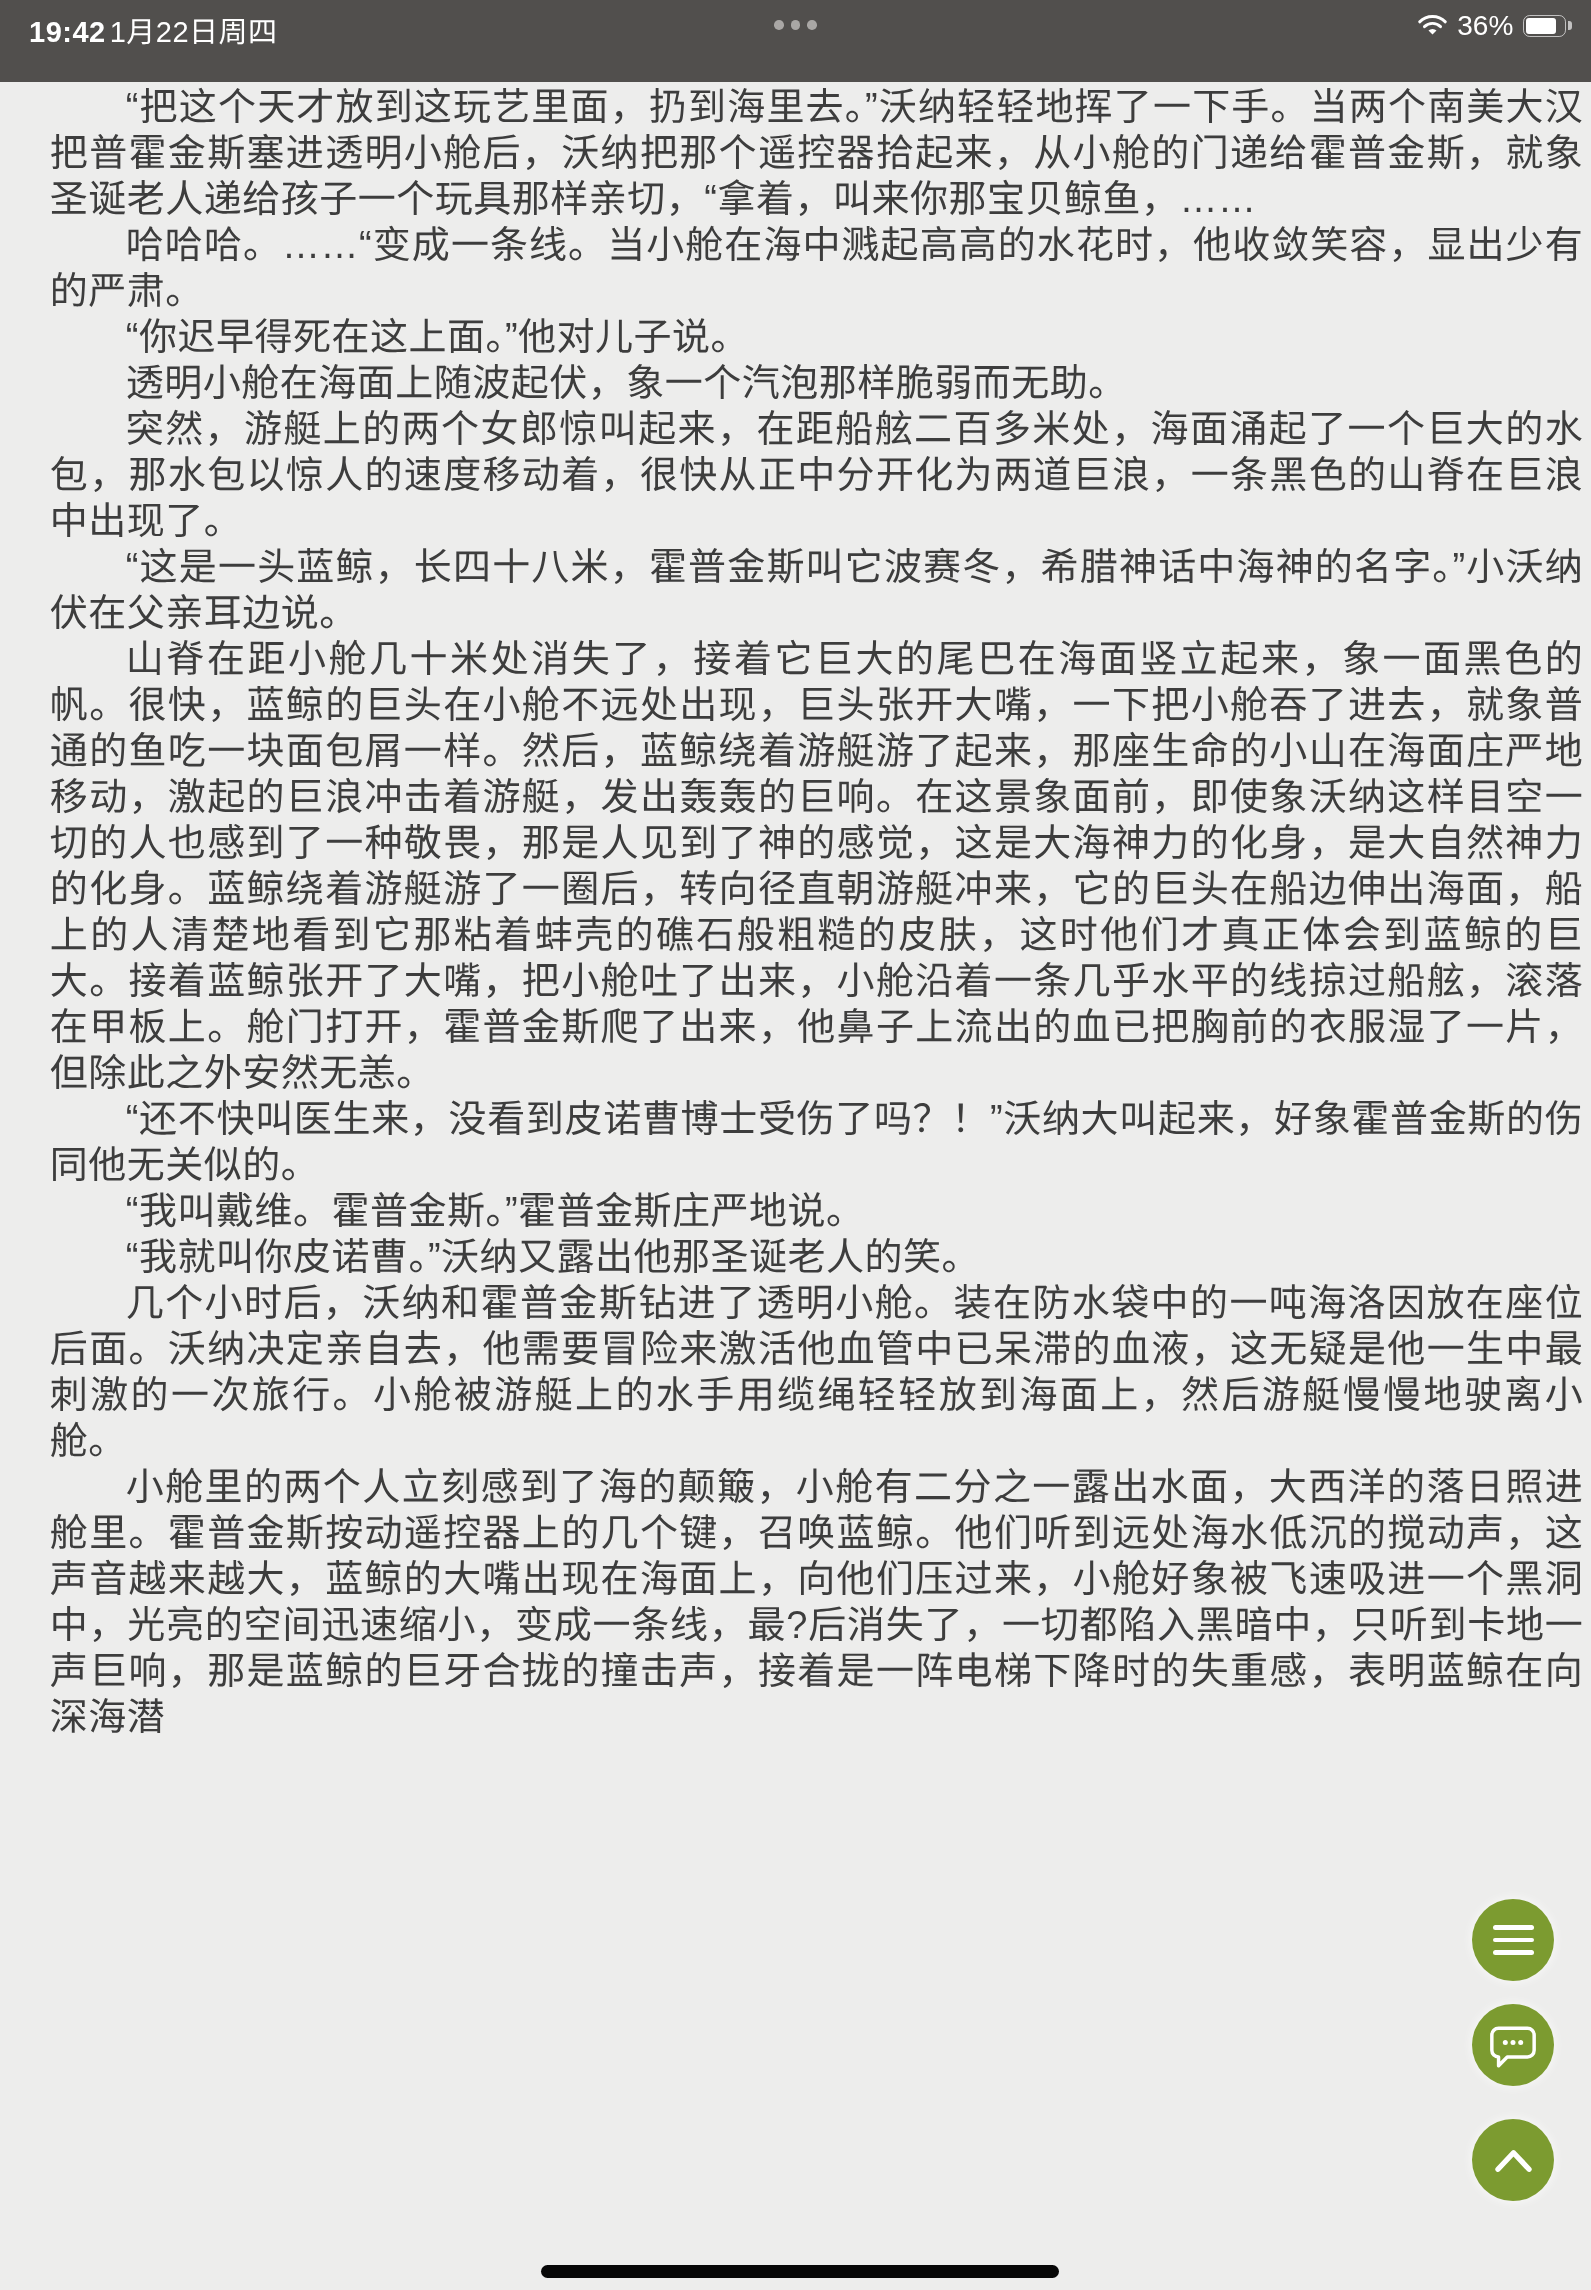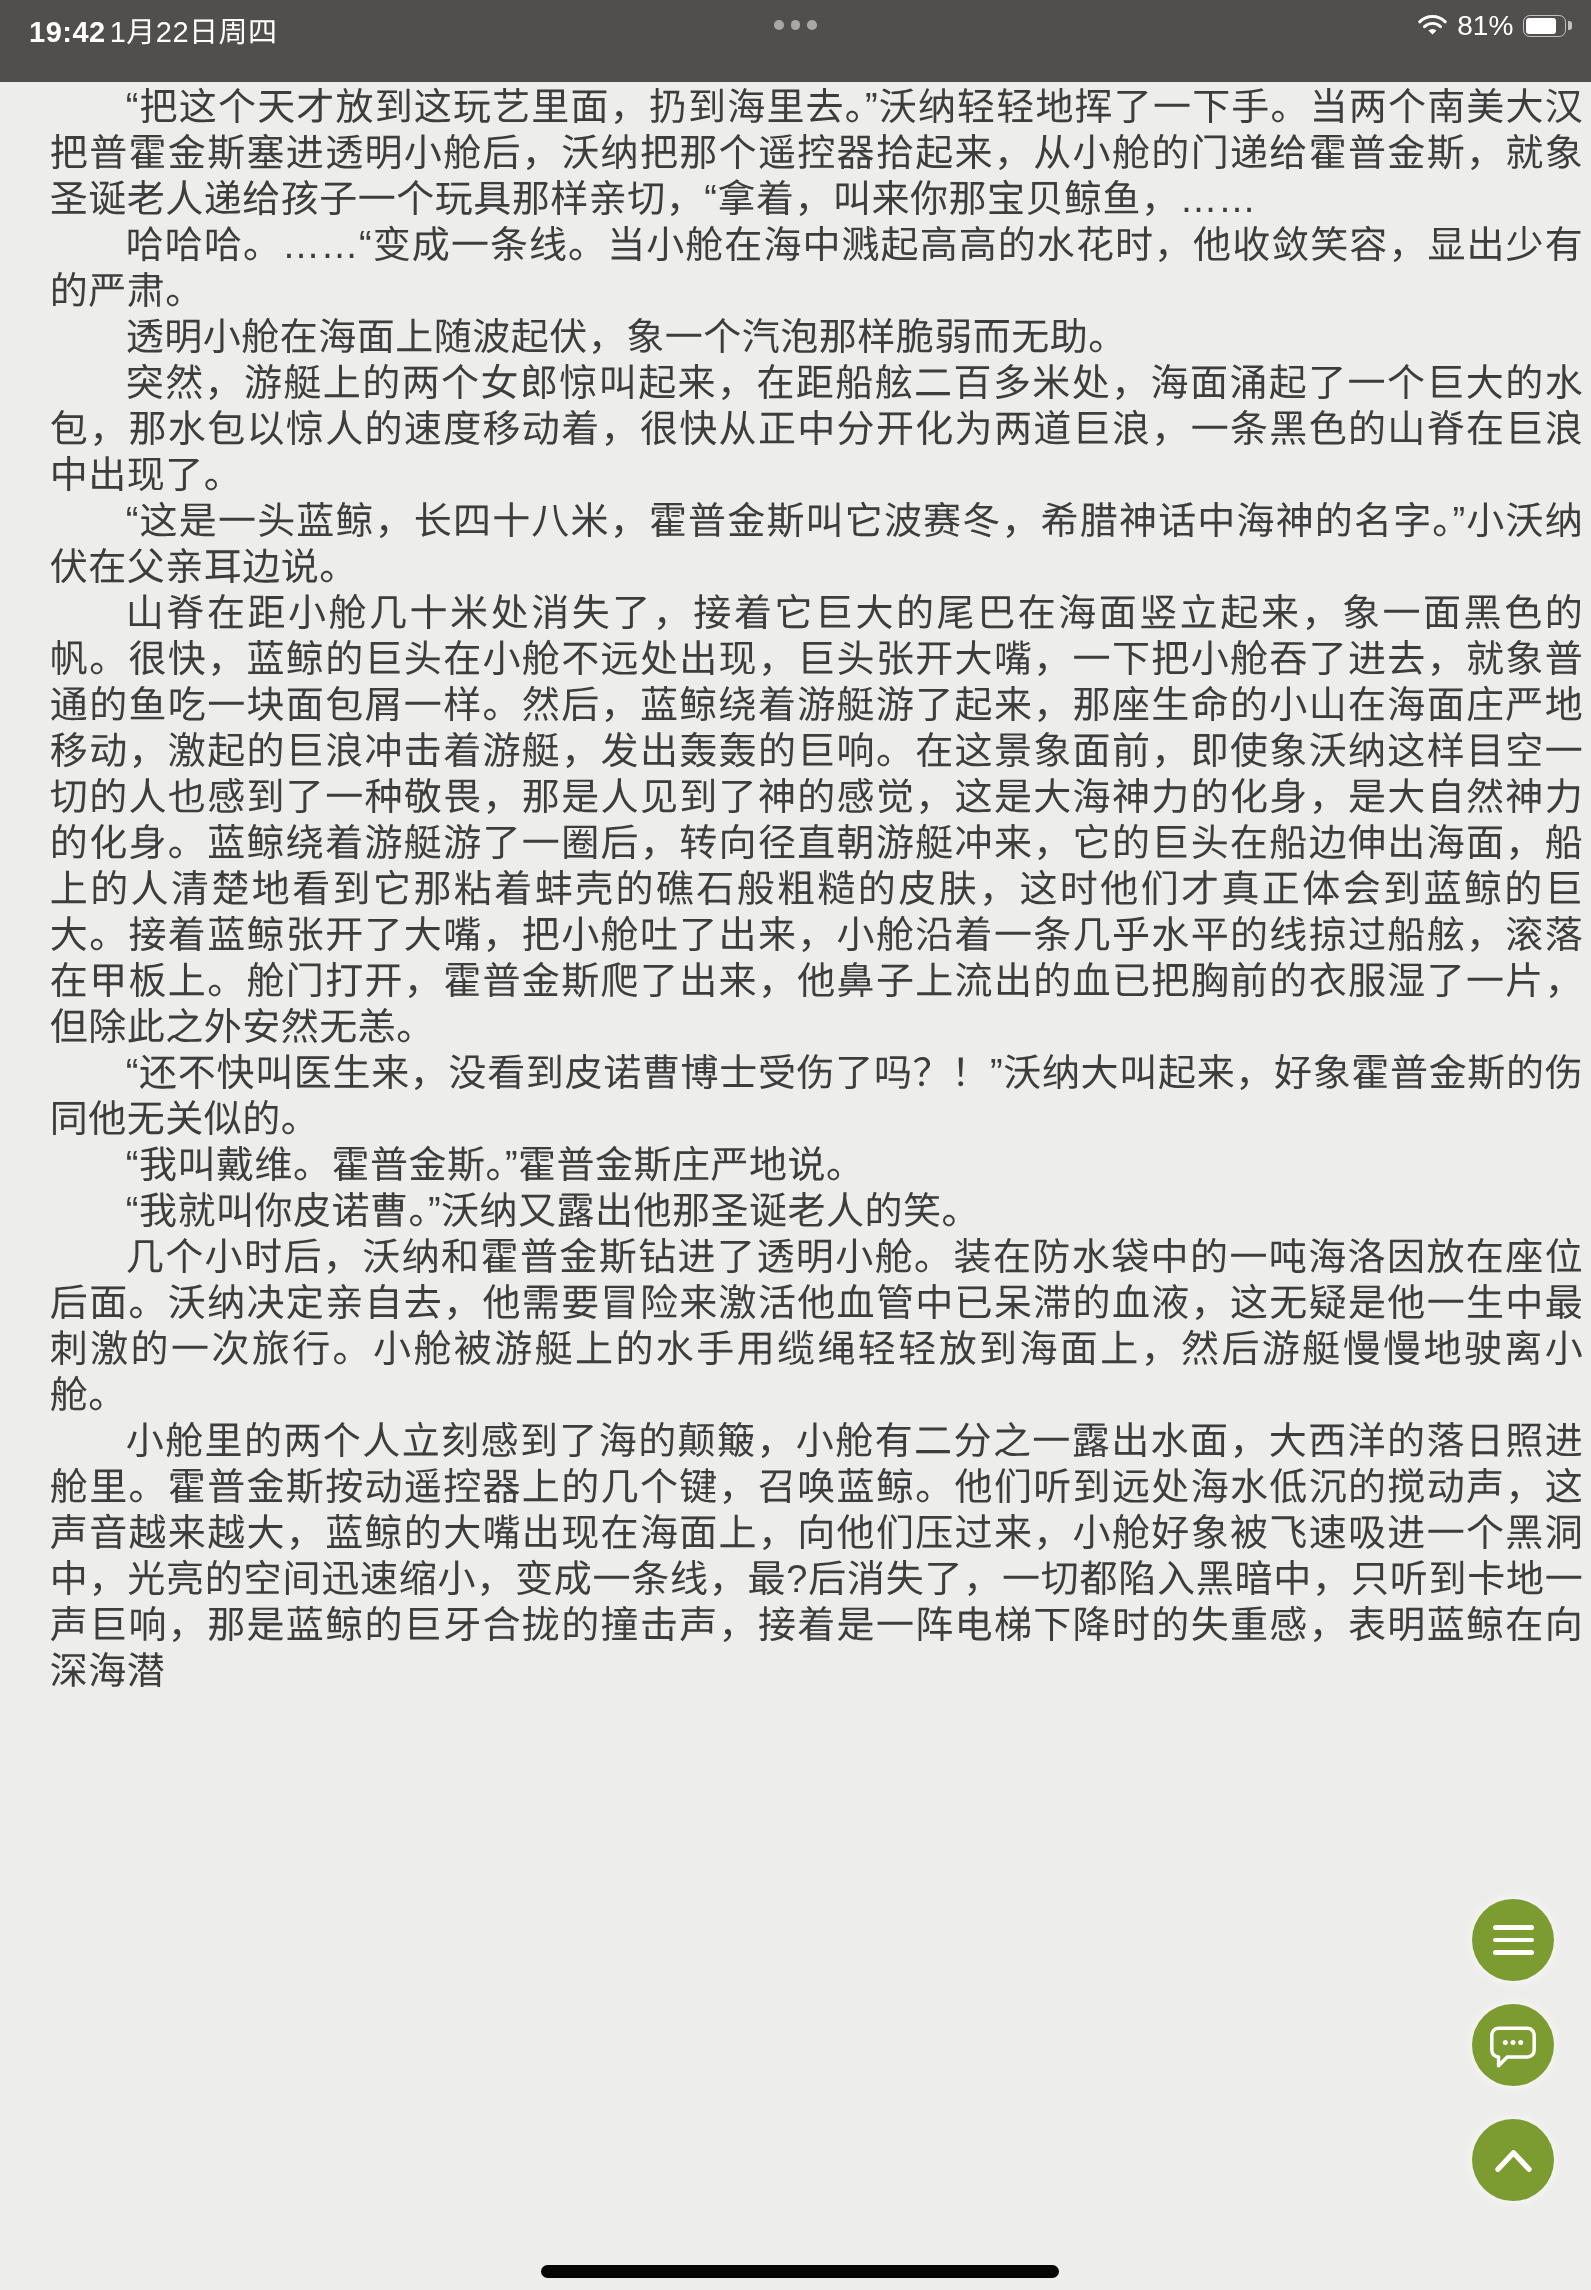--- a/index.html
+++ b/index.html
@@ -122,32 +122,33 @@
       <span></span>
   </div>
 
 
   <div class="sb-right">
     <svg class="wifi-svg" width="31" height="23" viewBox="0 0 32 24">
       <path d="M16 21.5 L11.8 17.3 A6 6 0 0 1 20.2 17.3 Z" fill="#ffffff"></path>
       <path d="M7.6 13.2 A12 12 0 0 1 24.4 13.2" stroke="#ffffff" stroke-width="3" fill="none" stroke-linecap="round"></path>
       <path d="M2.6 8.2 A19 19 0 0 1 29.4 8.2" stroke="#ffffff" stroke-width="3" fill="none" stroke-linecap="round"></path>
     </svg>
-    <span>81%</span>
+    <span>36%</span>
     <div class="battery">
       <div class="battery-fill"></div>
       <div class="battery-nub"></div>
     </div>
   </div>
 </div>
 
 <div class="content">
   <div>
       <p class="para">“把这个天才放到这玩艺里面，扔到海里去。”沃纳轻轻地挥了一下手。当两个南美大汉把普霍金斯塞进透明小舱后，沃纳把那个遥控器拾起来，从小舱的门递给霍普金斯，就象圣诞老人递给孩子一个玩具那样亲切，“拿着，叫来你那宝贝鲸鱼，……</p>
       <p class="para">哈哈哈。……“变成一条线。当小舱在海中溅起高高的水花时，他收敛笑容，显出少有的严肃。</p>
+      <p class="para">“你迟早得死在这上面。”他对儿子说。</p>
       <p class="para">透明小舱在海面上随波起伏，象一个汽泡那样脆弱而无助。</p>
       <p class="para">突然，游艇上的两个女郎惊叫起来，在距船舷二百多米处，海面涌起了一个巨大的水包，那水包以惊人的速度移动着，很快从正中分开化为两道巨浪，一条黑色的山脊在巨浪中出现了。</p>
       <p class="para">“这是一头蓝鲸，长四十八米，霍普金斯叫它波赛冬，希腊神话中海神的名字。”小沃纳伏在父亲耳边说。</p>
       <p class="para">山脊在距小舱几十米处消失了，接着它巨大的尾巴在海面竖立起来，象一面黑色的帆。很快，蓝鲸的巨头在小舱不远处出现，巨头张开大嘴，一下把小舱吞了进去，就象普通的鱼吃一块面包屑一样。然后，蓝鲸绕着游艇游了起来，那座生命的小山在海面庄严地移动，激起的巨浪冲击着游艇，发出轰轰的巨响。在这景象面前，即使象沃纳这样目空一切的人也感到了一种敬畏，那是人见到了神的感觉，这是大海神力的化身，是大自然神力的化身。蓝鲸绕着游艇游了一圈后，转向径直朝游艇冲来，它的巨头在船边伸出海面，船上的人清楚地看到它那粘着蚌壳的礁石般粗糙的皮肤，这时他们才真正体会到蓝鲸的巨大。接着蓝鲸张开了大嘴，把小舱吐了出来，小舱沿着一条几乎水平的线掠过船舷，滚落在甲板上。舱门打开，霍普金斯爬了出来，他鼻子上流出的血已把胸前的衣服湿了一片，但除此之外安然无恙。</p>
       <p class="para">“还不快叫医生来，没看到皮诺曹博士受伤了吗？！”沃纳大叫起来，好象霍普金斯的伤同他无关似的。</p>
       <p class="para">“我叫戴维。霍普金斯。”霍普金斯庄严地说。</p>
       <p class="para">“我就叫你皮诺曹。”沃纳又露出他那圣诞老人的笑。</p>
       <p class="para">几个小时后，沃纳和霍普金斯钻进了透明小舱。装在防水袋中的一吨海洛因放在座位后面。沃纳决定亲自去，他需要冒险来激活他血管中已呆滞的血液，这无疑是他一生中最刺激的一次旅行。小舱被游艇上的水手用缆绳轻轻放到海面上，然后游艇慢慢地驶离小舱。</p>
       <p class="para">小舱里的两个人立刻感到了海的颠簸，小舱有二分之一露出水面，大西洋的落日照进舱里。霍普金斯按动遥控器上的几个键，召唤蓝鲸。他们听到远处海水低沉的搅动声，这声音越来越大，蓝鲸的大嘴出现在海面上，向他们压过来，小舱好象被飞速吸进一个黑洞中，光亮的空间迅速缩小，变成一条线，最?后消失了，一切都陷入黑暗中，只听到卡地一声巨响，那是蓝鲸的巨牙合拢的撞击声，接着是一阵电梯下降时的失重感，表明蓝鲸在向深海潜</p>
     </div>

